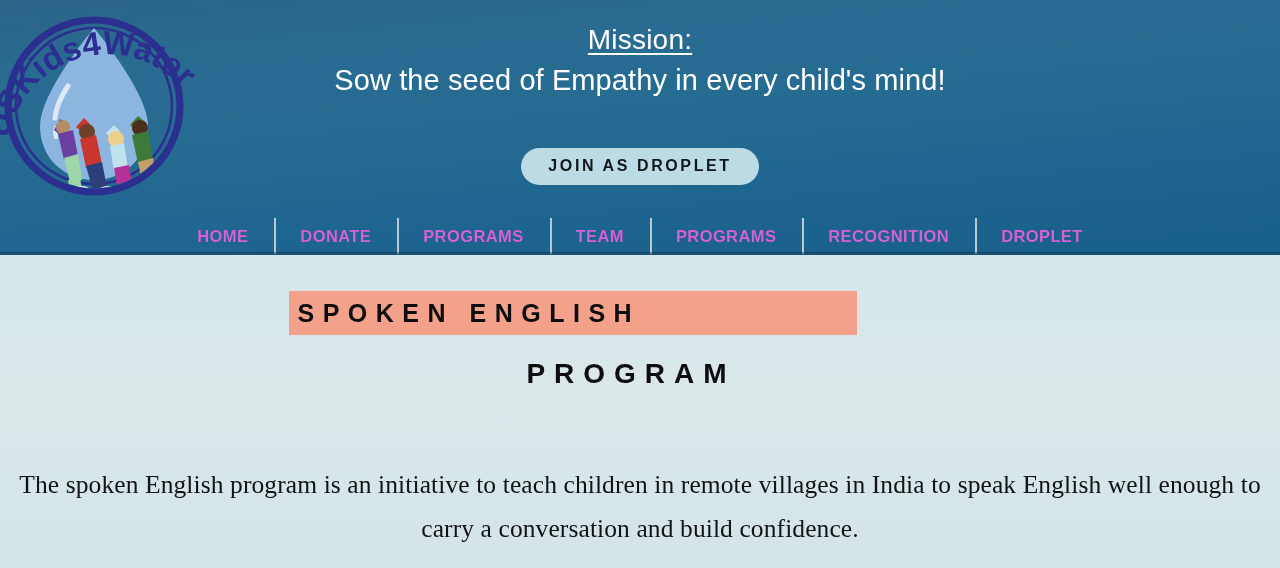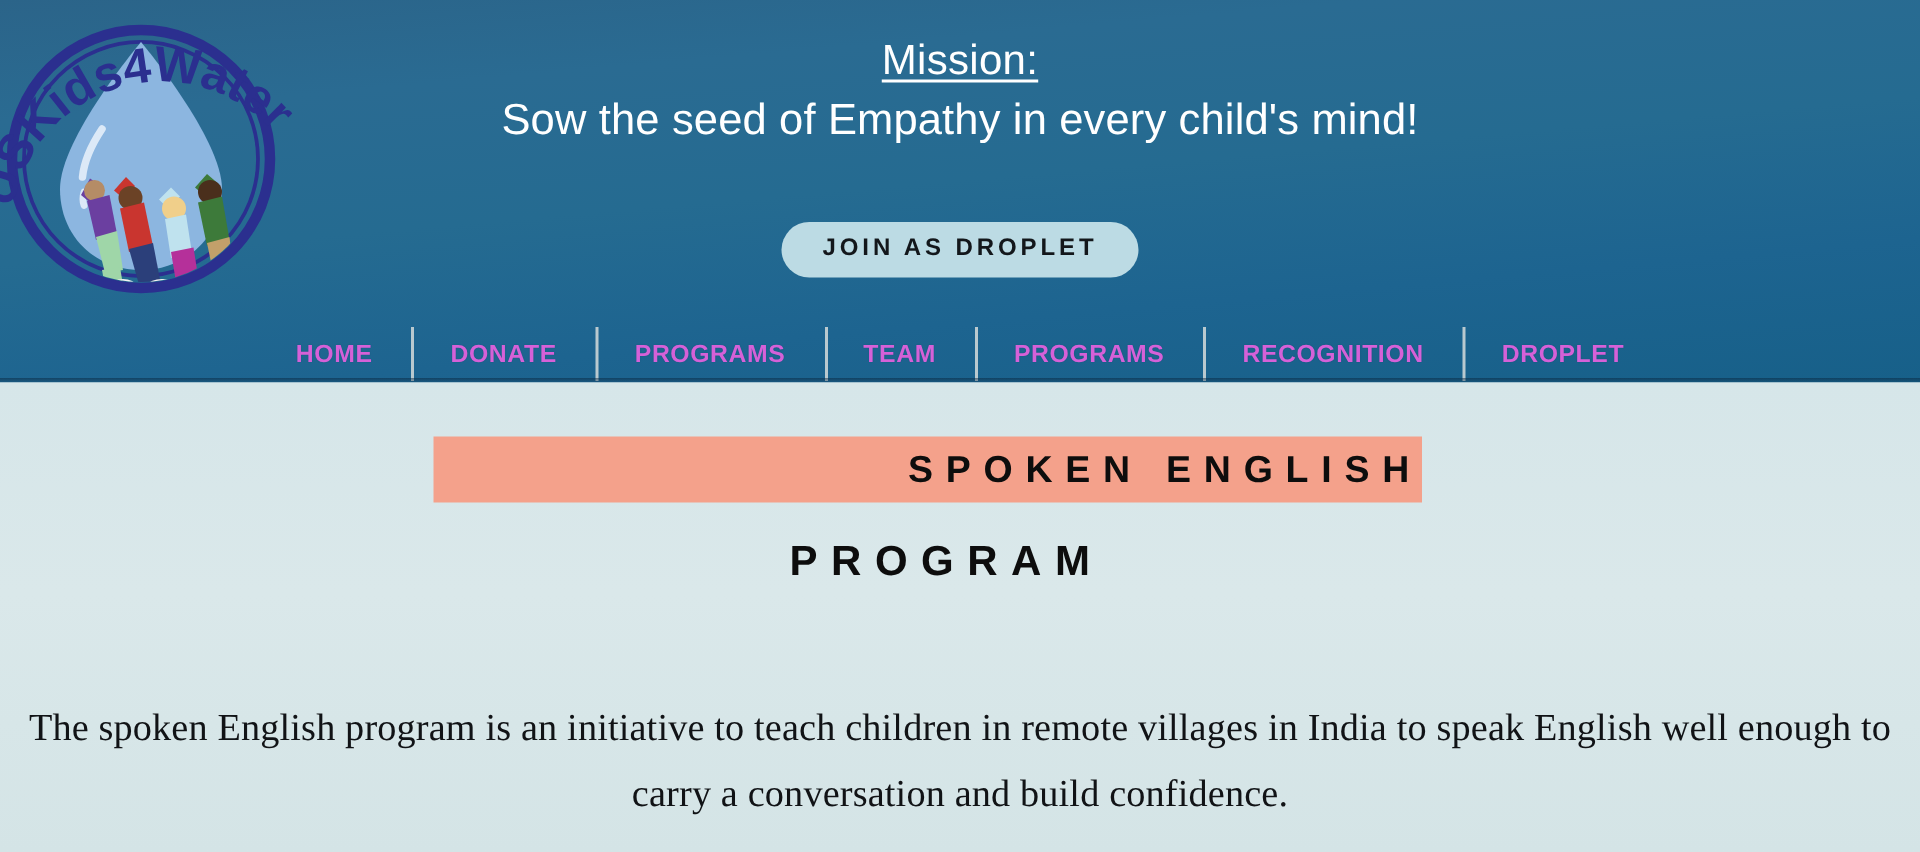--- a/index.html
+++ b/index.html
@@ -67,22 +67,22 @@
     background:#b9c9cf;
   }
 
   
   .content {
     position:absolute; left:0; top:255px; width:1280px; height:313px;
     background:linear-gradient(180deg,#d6e6e9 0%, #dae8ea 45%, #d4e4e6 100%);
   }
 
   .banner {
-    position:absolute; left:289px; top:36px; width:659px; height:44px;
-    background:#f4a18b; display:flex; align-items:center; justify-content:flex-end;
+    position:absolute; left:289px; top:36px; width:568px; height:44px;
+    background:#f4a18b; display:flex; align-items:center; justify-content:flex-start;
   }
   .banner-text {
     color:#0d0d0d; font-size:25px; font-weight:bold; letter-spacing:8.5px;
     text-indent:8.5px; white-space:nowrap;
   }
 
   .subheading {
     position:absolute; left:0; top:103px; width:1253px; text-align:center;
     color:#0d0d0d; font-size:28px; font-weight:bold; letter-spacing:9px;
     text-indent:9px;

